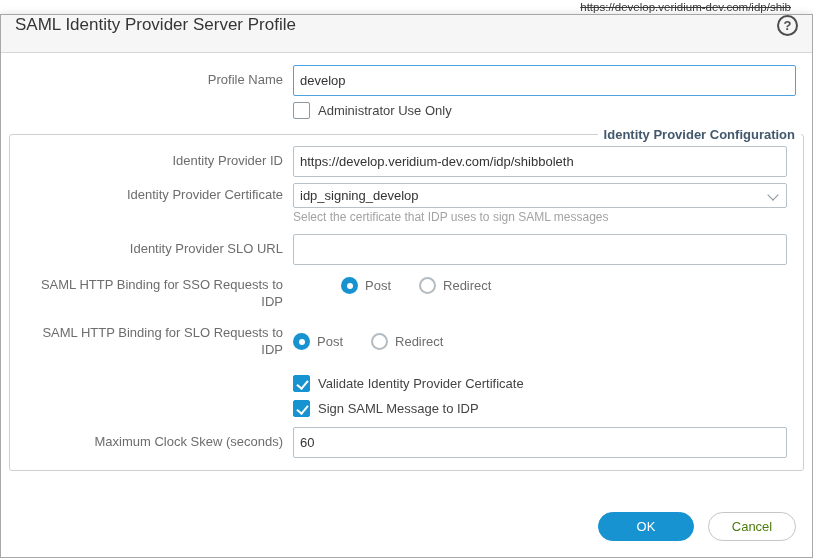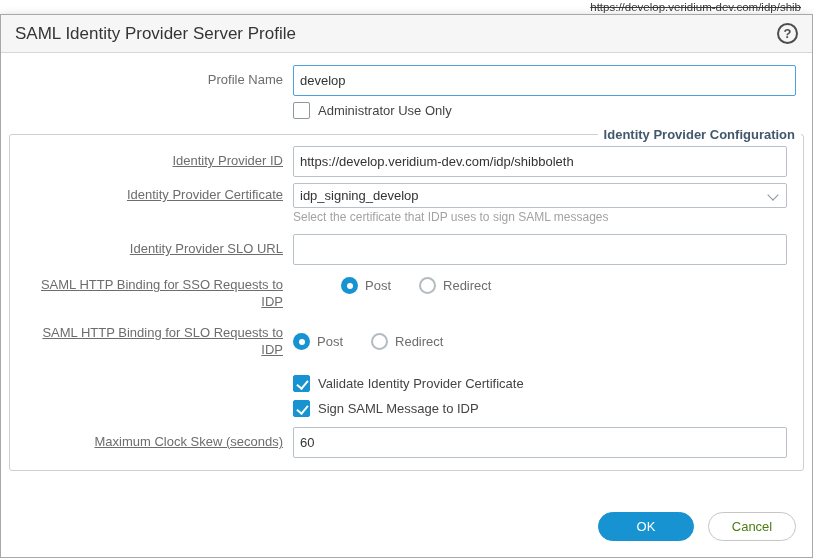--- a/index.html
+++ b/index.html
@@ -9,42 +9,41 @@
     font-family: "Liberation Sans", sans-serif;
     background: #ffffff;
     overflow: hidden;
     color: #333;
   }
 
   
   .bg-url {
     position: absolute;
     top: 1px;
-    right: 12px;
+    right: 22px;
     font-size: 11.5px;
     color: #3a3a3a;
     text-decoration: line-through;
     white-space: nowrap;
   }
 
   .dialog {
     position: absolute;
     left: 0; top: 14px;
     width: 813px; height: 544px;
     background: #fff;
     border: 1px solid #a8a8a8;
     box-shadow: 0 3px 10px rgba(0,0,0,.25);
   }
 
   .dlg-header {
     height: 38px;
     background: #f6f6f6;
     border-bottom: 1px solid #d6d6d6;
     display: flex;
-    align-items: center;
     padding: 0 14px;
   }
   .dlg-title { font-size: 17px; color: #353535; }
   .help-btn {
     margin-left: auto;
     width: 21px; height: 21px;
     border: 2px solid #4d4d4d;
     border-radius: 50%;
     display: flex; align-items: center; justify-content: center;
     font-size: 13px; font-weight: bold; color: #4d4d4d;
@@ -101,21 +100,21 @@
     padding: 4px 8px 12px;
   }
   fieldset.idp legend {
     margin-left: 6px;
     padding: 0 6px;
     font-size: 13px;
     font-weight: bold;
     color: #43586d;
     text-align: right;
   }
-  fieldset.idp .lbl { flex-basis: 275px; text-decoration: underline; }
+  fieldset.idp .lbl { flex-basis: 275px; }
   fieldset.idp .ctl { margin-right: 8px; }
 
   
   .cb {
     width: 17px; height: 17px;
     border: 1px solid #8f989e; border-radius: 2px;
     background: #fff;
     margin-right: 8px;
     position: relative;
     cursor: pointer;

